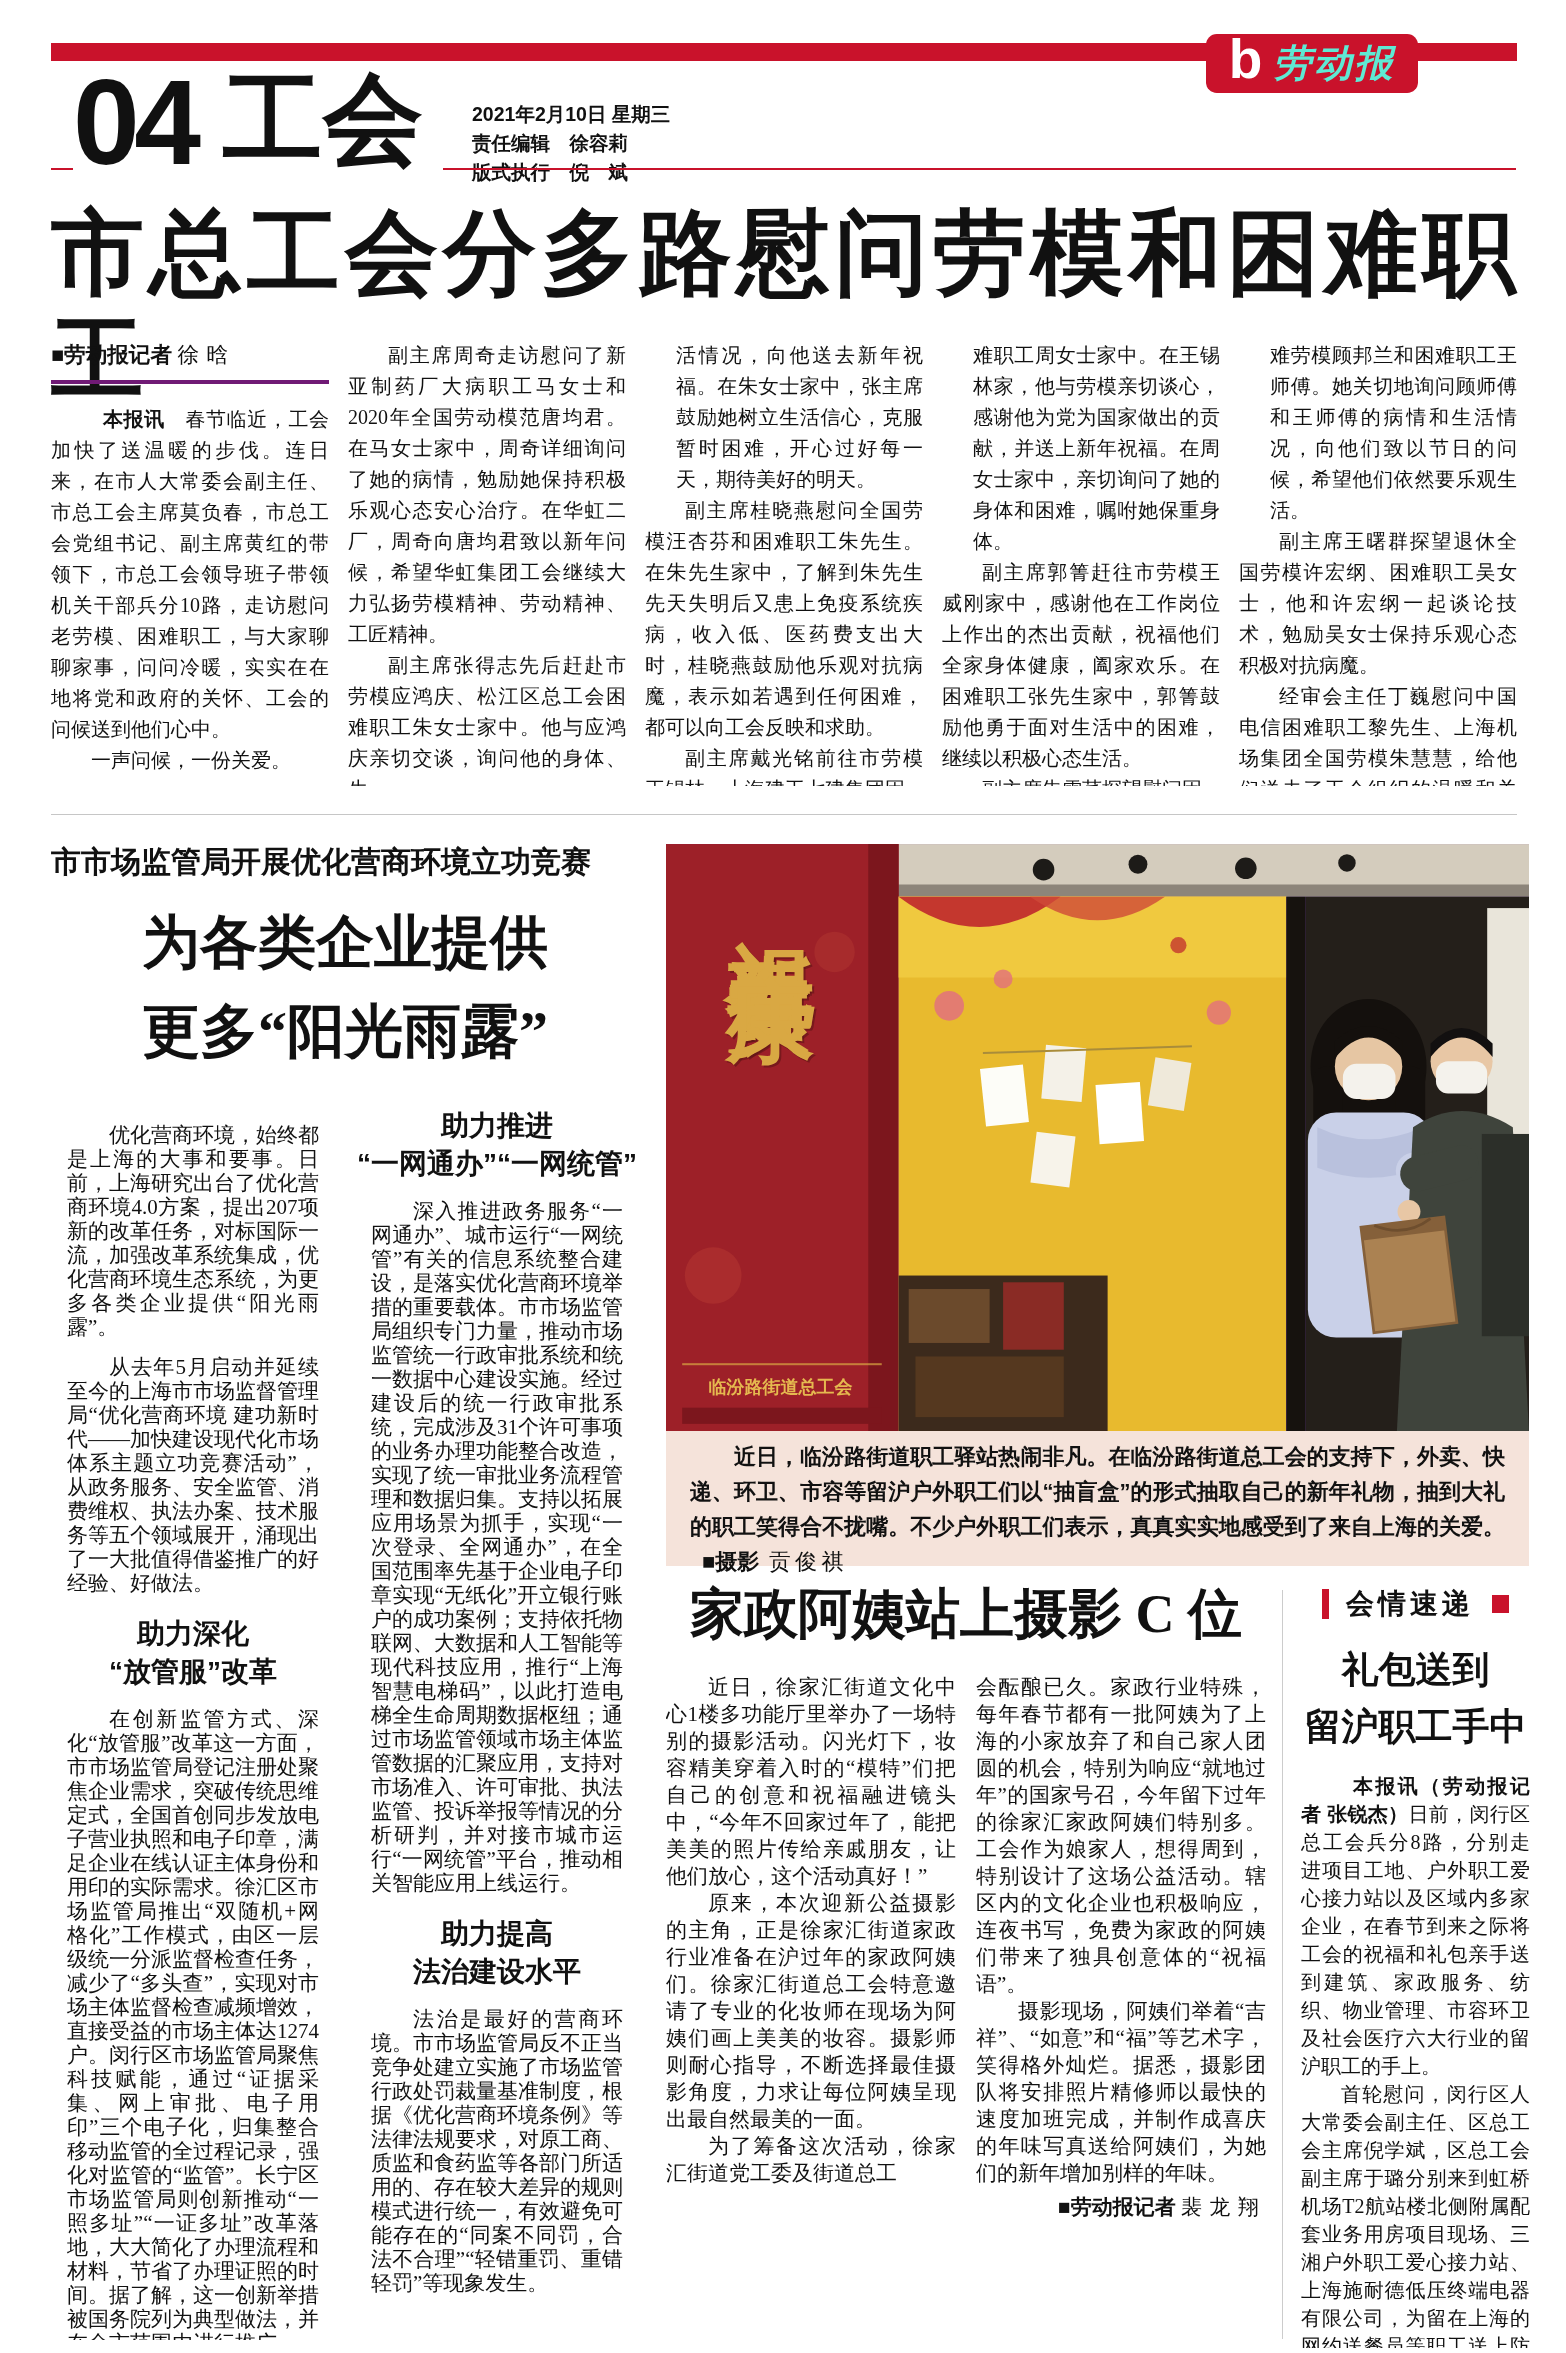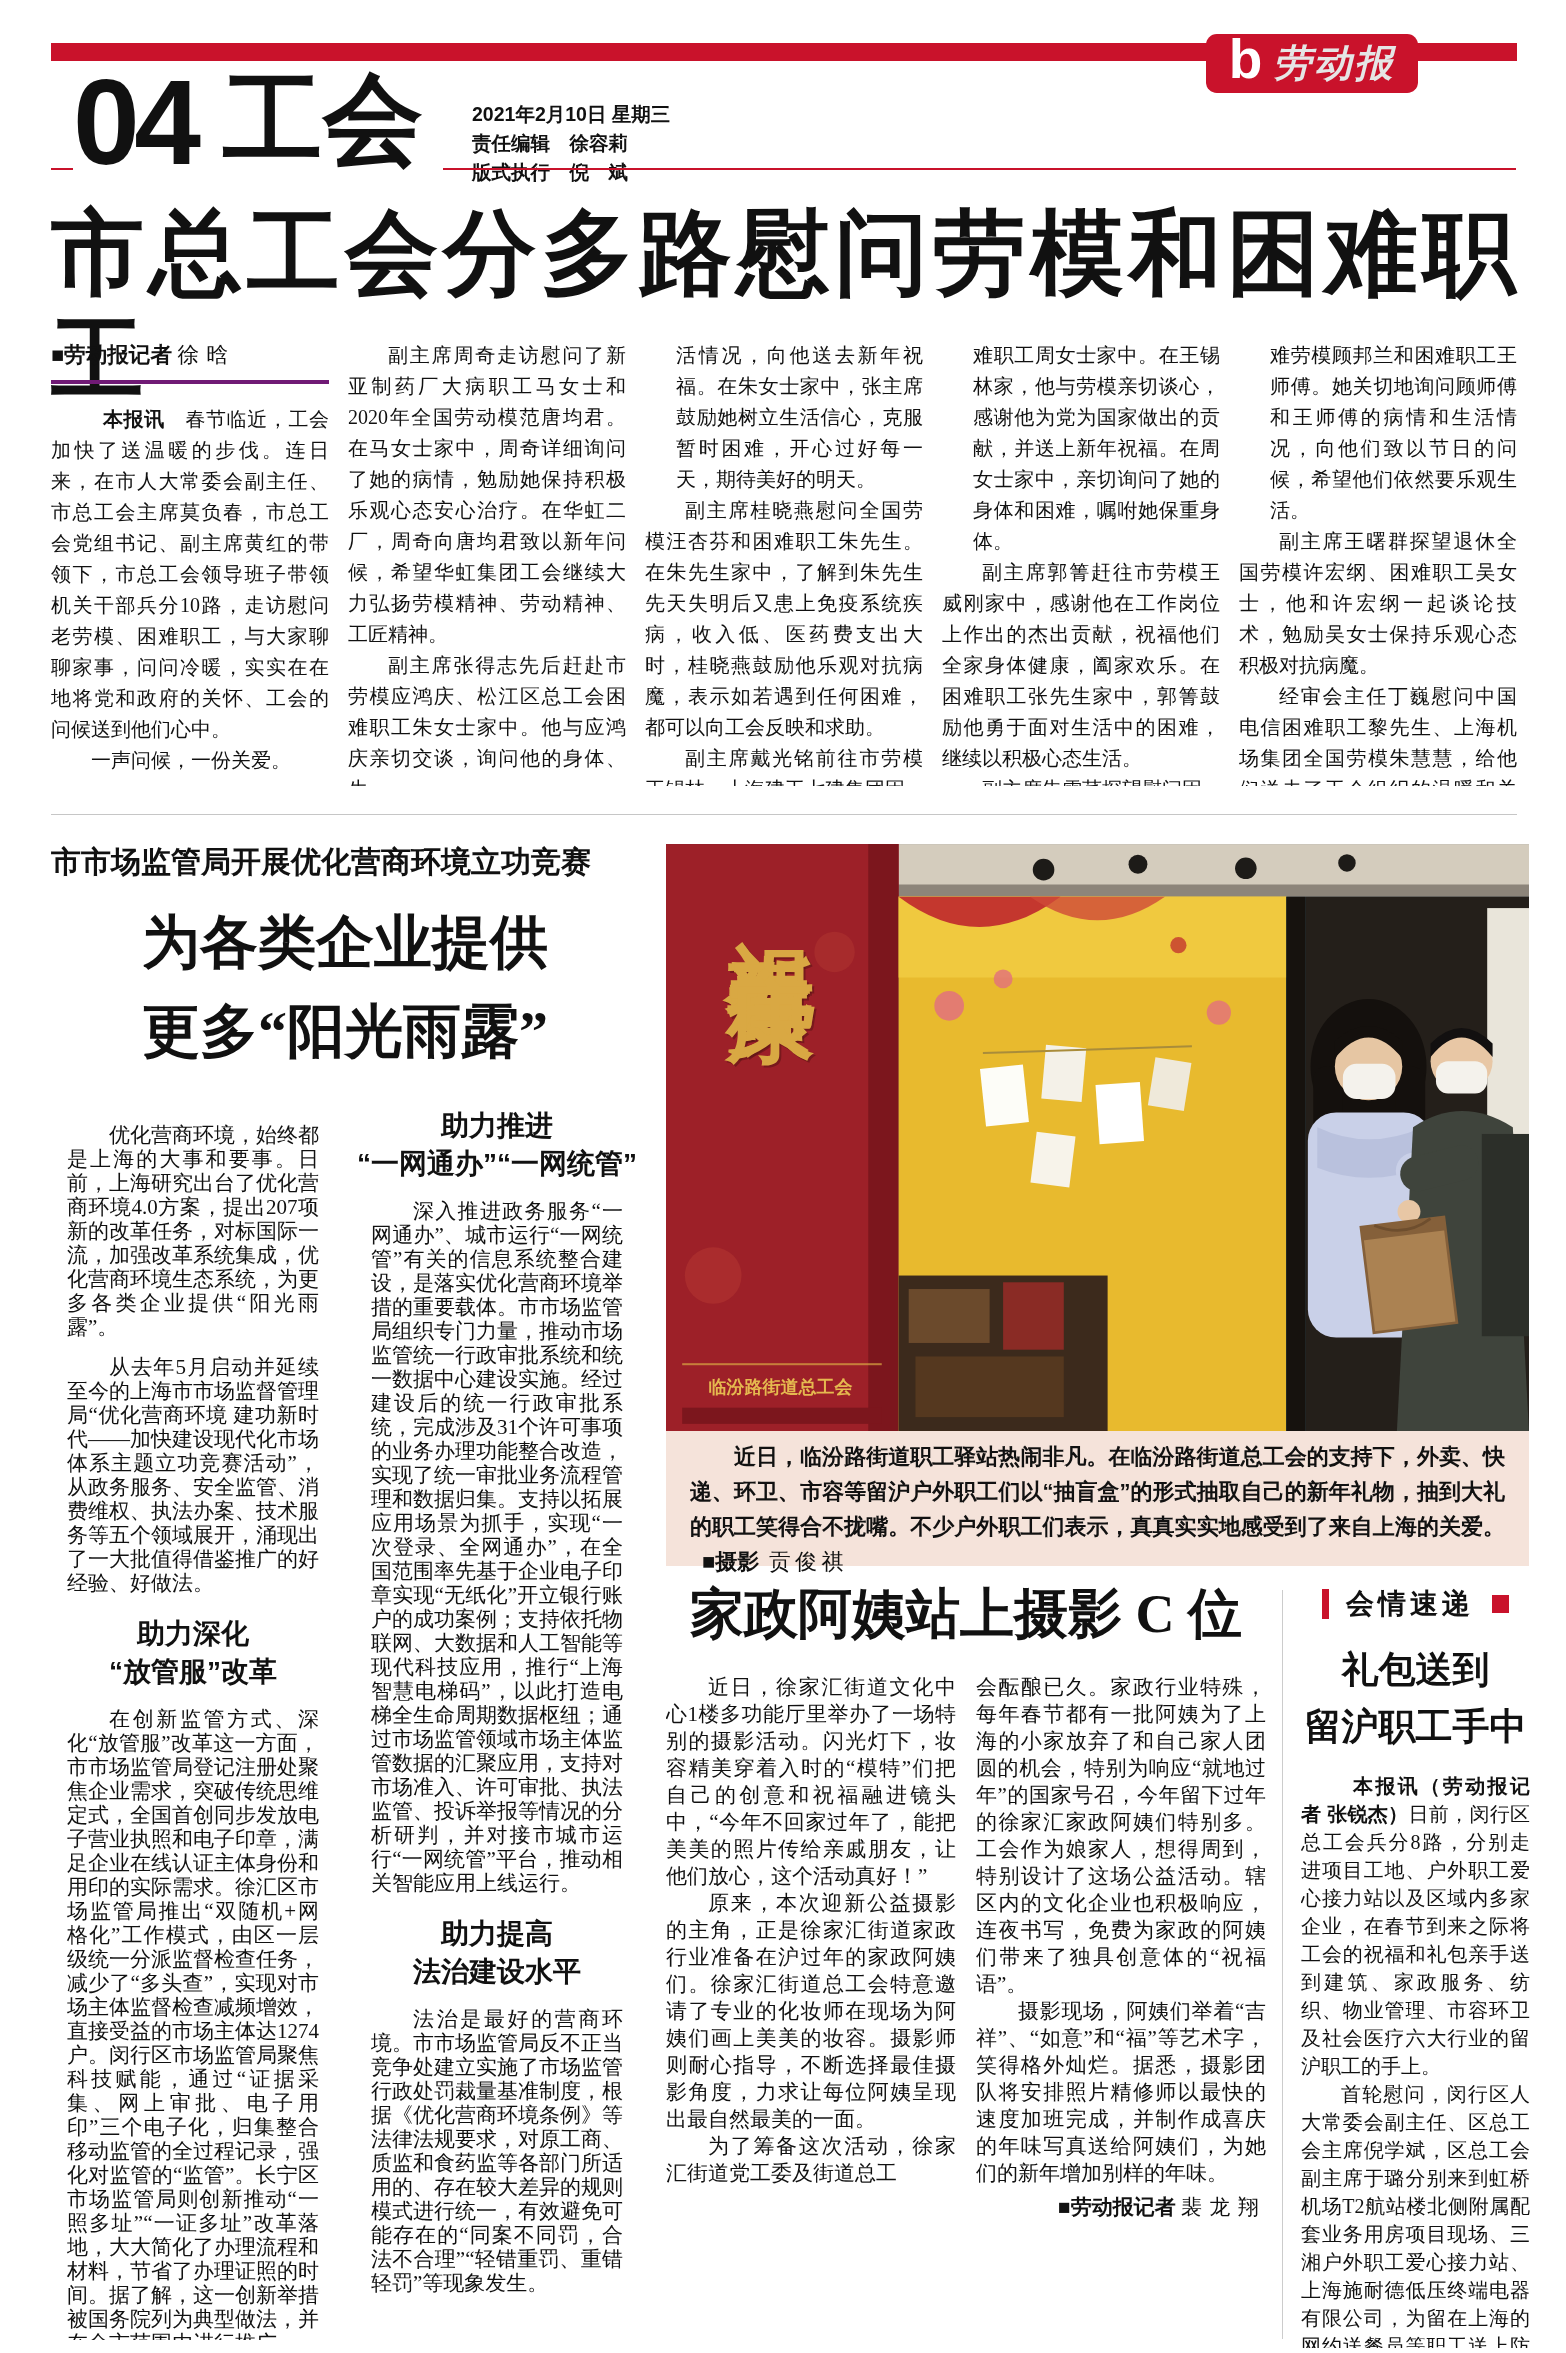--- a/index.html
+++ b/index.html
@@ -6,21 +6,21 @@
   *{box-sizing:border-box;}
   #page{position:relative;width:1567px;height:2354px;background:#ffffff;margin:0 auto;overflow:hidden;
         font-family:"Liberation Serif","DejaVu Serif",serif;color:#111;}
   .sans{font-family:"Liberation Sans","DejaVu Sans",sans-serif;}
 
   
   .topbar{position:absolute;left:51px;top:43px;width:1466px;height:17.5px;background:#c9122b;}
   .masthead{position:absolute;left:1206px;top:34px;width:212px;height:59px;background:#c9122b;border-radius:10.8px;
             display:flex;align-items:center;justify-content:center;gap:10.8px;z-index:3;}
   .masthead .bglyph{color:#fff;font-family:"Liberation Sans","DejaVu Sans",sans-serif;font-weight:900;font-size:55px;line-height:1;transform:translateY(-4px);}
-  .masthead .mtitle{color:#e5e5e5;font-weight:700;font-style:italic;font-size:38px;letter-spacing:2.7px;}
+  .masthead .mtitle{color:#5eead4;font-weight:700;font-style:italic;font-size:38px;letter-spacing:2.7px;}
   .pageno-wrap{position:absolute;left:73px;top:62px;display:flex;align-items:flex-start;background:#fff;padding-right:20px;z-index:2;}
   .pageno{font-family:"Liberation Sans","DejaVu Sans",sans-serif;font-weight:900;font-size:120px;line-height:1;letter-spacing:-5.4px;}
   .sectionname{font-family:"Liberation Sans","DejaVu Sans",sans-serif;font-weight:600;font-size:100px;line-height:1;margin-left:27px;margin-top:6.7px;}
   .dateblock{position:absolute;left:472px;top:100px;font-family:"Liberation Sans","DejaVu Sans",sans-serif;
              font-weight:600;font-size:19.5px;line-height:29px;}
   .thinline{position:absolute;top:168px;height:2px;background:#c9122b;}
   .thinline.seg1{left:51px;width:67px;}
   .thinline.seg2{left:325px;width:1191px;}
 
   
@@ -41,21 +41,21 @@
   .biz{position:absolute;left:51px;top:844px;width:588px;height:1496px;overflow:hidden;}
   .biz .kicker{font-family:"Liberation Sans","DejaVu Sans",sans-serif;font-weight:800;font-size:30px;line-height:1.2;}
   .biz .bighead{text-align:center;font-weight:900;font-size:58px;line-height:1.55;margin-top:17.5px;}
   .bizcols{display:flex;gap:20px;margin-top:30px;}
   .bizcols .bcol{flex:1;min-width:0;}
   .bizcols p{margin:16px;font-size:21px;line-height:24px;text-align:justify;text-indent:2em;}
   .subhead{text-align:center;font-family:"Liberation Sans","DejaVu Sans",sans-serif;font-weight:900;
            font-size:28px;line-height:38px;margin:20px 0 16px;}
 
   
-  .photo{position:absolute;left:666px;top:844px;width:863px;height:588px;overflow:hidden;background:#0c4a6e;}
+  .photo{position:absolute;left:666px;top:844px;width:863px;height:588px;overflow:hidden;background:#6d28d9;}
   .photo svg{position:absolute;left:0;top:0;}
   .banner-chars{position:absolute;left:59px;top:24px;writing-mode:vertical-rl;text-orientation:upright;
                 color:#d9a843;font-weight:700;font-size:89px;line-height:1;letter-spacing:8px;
                 text-shadow:2px 2px 0 rgba(90,20,20,.55);}
   .banner-label{position:absolute;left:13.5px;top:531px;width:202px;text-align:center;color:#e5b94f;
                 font-family:"Liberation Sans","DejaVu Sans",sans-serif;font-weight:700;font-size:18px;}
   
   .caption{position:absolute;left:666px;top:1431px;width:863px;height:135px;background:#f5e3da;
            padding:8px 24px 0 24px;font-family:"Liberation Sans","DejaVu Sans",sans-serif;
            font-weight:600;font-size:22px;line-height:35px;text-align:justify;}

